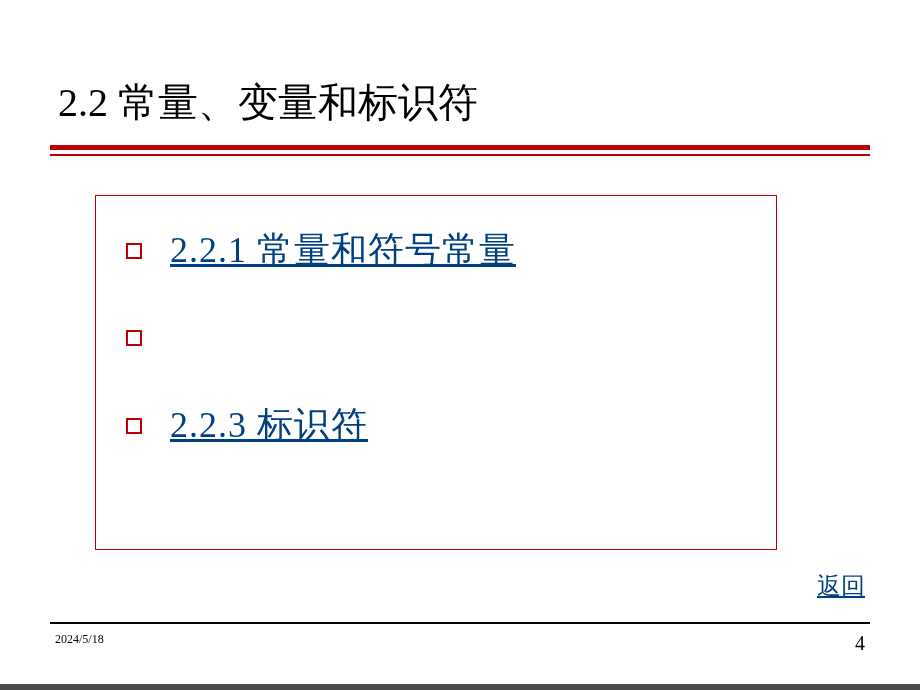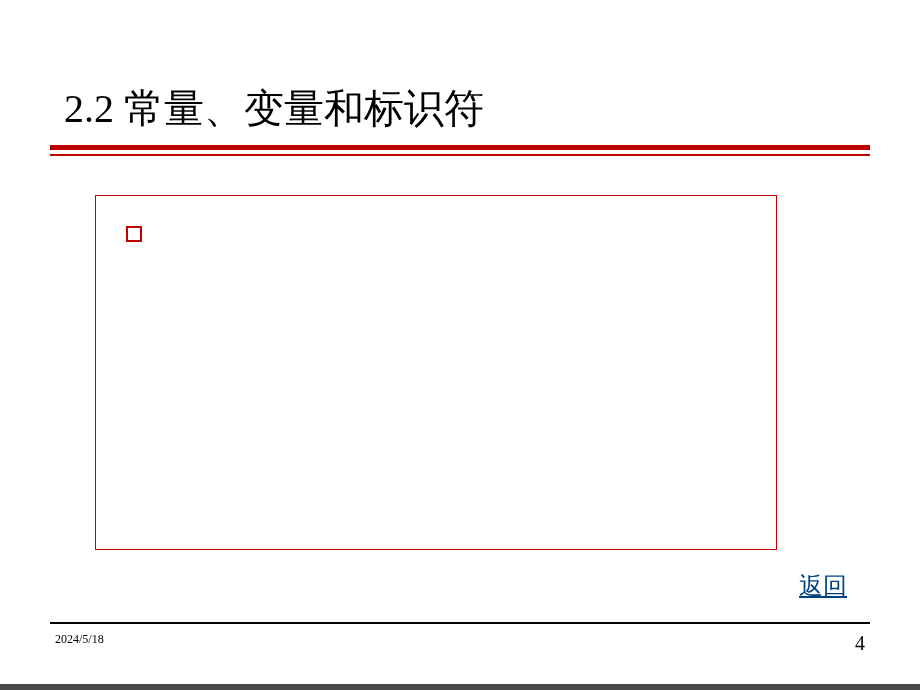--- a/index.html
+++ b/index.html
@@ -8,21 +8,21 @@
       height: 690px;
       background: #ffffff;
       font-family: "SimSun", "Times New Roman", serif;
       position: relative;
       overflow: hidden;
     }
     .slide {
       width: 100%;
       height: 100%;
       position: relative;
-      padding: 6px;
+      padding: 0;
     }
     .title-area {
       padding: 75px 58px 0 58px;
     }
     .title {
       font-size: 40px;
       color: #000000;
       font-weight: normal;
       padding-bottom: 18px;
     }
@@ -66,21 +66,21 @@
       flex-shrink: 0;
     }
     .link-text {
       font-size: 36px;
       color: #004080;
       text-decoration: underline;
       letter-spacing: 1px;
     }
     .back-link {
       position: absolute;
-      right: 73px;
+      right: 55px;
       top: 570px;
       font-size: 24px;
       color: #004080;
       text-decoration: underline;
     }
     .footer-line {
       position: absolute;
       left: 50px;
       right: 50px;
       top: 622px;
@@ -119,20 +119,28 @@
 
   <div class="title-area">
     <h1 class="title">2.2 常量、变量和标识符</h1>
   </div>
   <div class="title-underline"></div>
   <div class="title-underline-thin"></div>
 
   <div class="content-box">
     <div class="list-item">
       <span class="bullet"></span>
+      <a class="link-text">2.2.1 常量和符号常量</a>
+    </div>
+    <div class="list-item">
+      <span class="bullet"></span>
+    </div>
+    <div class="list-item">
+      <span class="bullet"></span>
+      <a class="link-text">2.2.3 标识符</a>
     </div>
   </div>
 
   <a class="back-link">返回</a>
 
   <div class="footer-line"></div>
   <div class="footer-date">2024/5/18</div>
   <div class="footer-page">4</div>
 
   <div class="bottom-shadow"></div>

